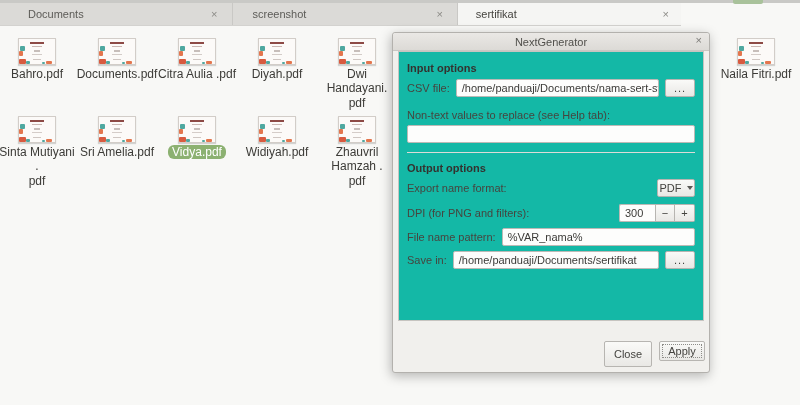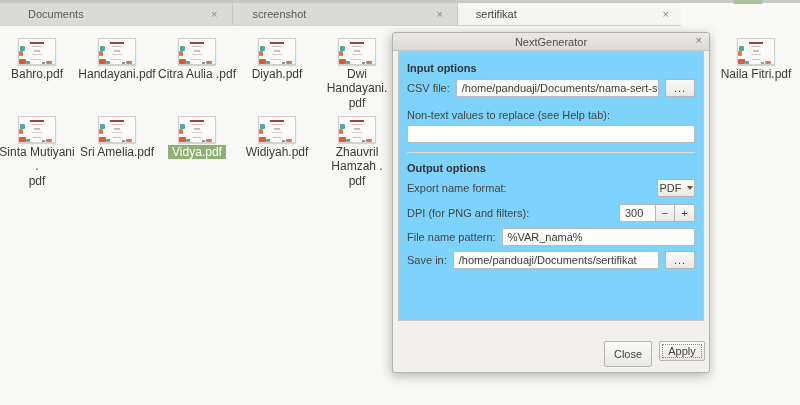--- a/index.html
+++ b/index.html
@@ -39,36 +39,36 @@
   .t-l2    { position:absolute; top:15px; left:50%; margin-left:-5px; width:10px; height:1px; background:#d4ccc8; }
   .t-l3    { position:absolute; bottom:4px; left:50%; margin-left:-4px; width:8px; height:1px; background:#cfc6c2; }
   .sp { position:absolute; border-radius:1px; }
   .sp1 { left:1px; top:7px;  width:5px; height:5px; background:var(--teal,#4fa8a0); }
   .sp2 { left:0;  top:12px;  width:4px; height:5px; background:var(--orange,#e3764e); }
   .sp3 { left:0;  bottom:0;  width:7px; height:5px; background:var(--red,#d85b40); }
   .sp4 { left:7px; bottom:0; width:4px; height:3px; background:var(--teal,#4fa8a0); }
   .sp5 { right:3px; bottom:0; width:6px; height:3px; background:var(--orange,#e3764e); }
   .sp6 { right:10px; bottom:0; width:3px; height:2px; background:var(--teal,#4fa8a0); }
   .file-label { margin-top:2px; font-size:12px; color:#3c3b37; text-align:center; line-height:1.2; }
-  .file-label.selected { background:var(--sel,#8cb171); color:#fff; border-radius:0; padding:0 4px; }
+  .file-label.selected { background:var(--sel,#8cb171); color:#fff; border-radius:6px; padding:0 4px; }
 
   
   .dialog { position:absolute; left:392px; top:32px; width:318px; height:341px;
     background:#f1f0ed; border:1px solid #b3b1ad; border-radius:3px;
     box-shadow:-1px 3px 12px rgba(0,0,0,0.28); z-index:5; }
   .titlebar { height:18px; background:linear-gradient(#eae8e5,#dcdad6);
     border-bottom:1px solid #c9c7c3; border-radius:3px 3px 0 0;
     display:flex; align-items:center; justify-content:center;
     font-size:11px; color:#504f4b; position:relative; }
   .dclose { position:absolute; right:7px; top:1px; color:#7c7b77; font-size:11px; cursor:default; }
   .dtabs { display:flex; padding:5px 7px 0; position:relative; z-index:2; }
   .dtab { font-size:11px; color:#8d8c88; padding:3px 10px 2px; cursor:default; }
   .dtab.active { background:#f5f4f2; border:1px solid #c6c4c0; border-bottom:1px solid #f5f4f2;
     border-radius:2px 2px 0 0; color:#3c3b37; margin-bottom:-1px; }
-  .panel { margin:0 5px; border:1px solid #c6c4c0; height:270px; background:#7dd3fc;
+  .panel { margin:0 5px; border:1px solid #c6c4c0; height:270px; background:#14b8a6;
     padding:10px 8px; position:relative; }
   .sect-h { font-size:11px; font-weight:bold; color:#33322f; height:12px; line-height:12px; }
   .frow { display:flex; align-items:center; gap:6px; font-size:11px; color:#46453f; }
   .flabel { white-space:nowrap; }
   .tfield { background:#fdfdfc; border:1px solid #bcbab6; border-radius:2px; height:18px;
     font-size:11px; color:#3b3a37; padding:0 5px; display:flex; align-items:center;
     overflow:hidden; white-space:nowrap; }
   .grow { flex:1; }
   .btn { background:linear-gradient(#fafaf8,#e9e8e5); border:1px solid #b7b5b1; border-radius:2px;
     font-size:11px; color:#44433f; display:flex; align-items:center; justify-content:center;
@@ -142,21 +142,21 @@
         <div class="t-l2"></div>
         <div class="t-l3"></div>
         <div class="sp sp1"></div>
         <div class="sp sp2"></div>
         <div class="sp sp3"></div>
         <div class="sp sp4"></div>
         <div class="sp sp5"></div>
         <div class="sp sp6"></div>
       </div>
       <div class="file-label">
-        <div>Handayani.pdf</div>
+        <div>Documents.pdf</div>
       </div>
     </div>
     <div class="file-item">
       <div class="thumb">
         <div class="t-title"></div>
         <div class="t-sub"></div>
         <div class="t-l1"></div>
         <div class="t-l2"></div>
         <div class="t-l3"></div>
         <div class="sp sp1"></div>

